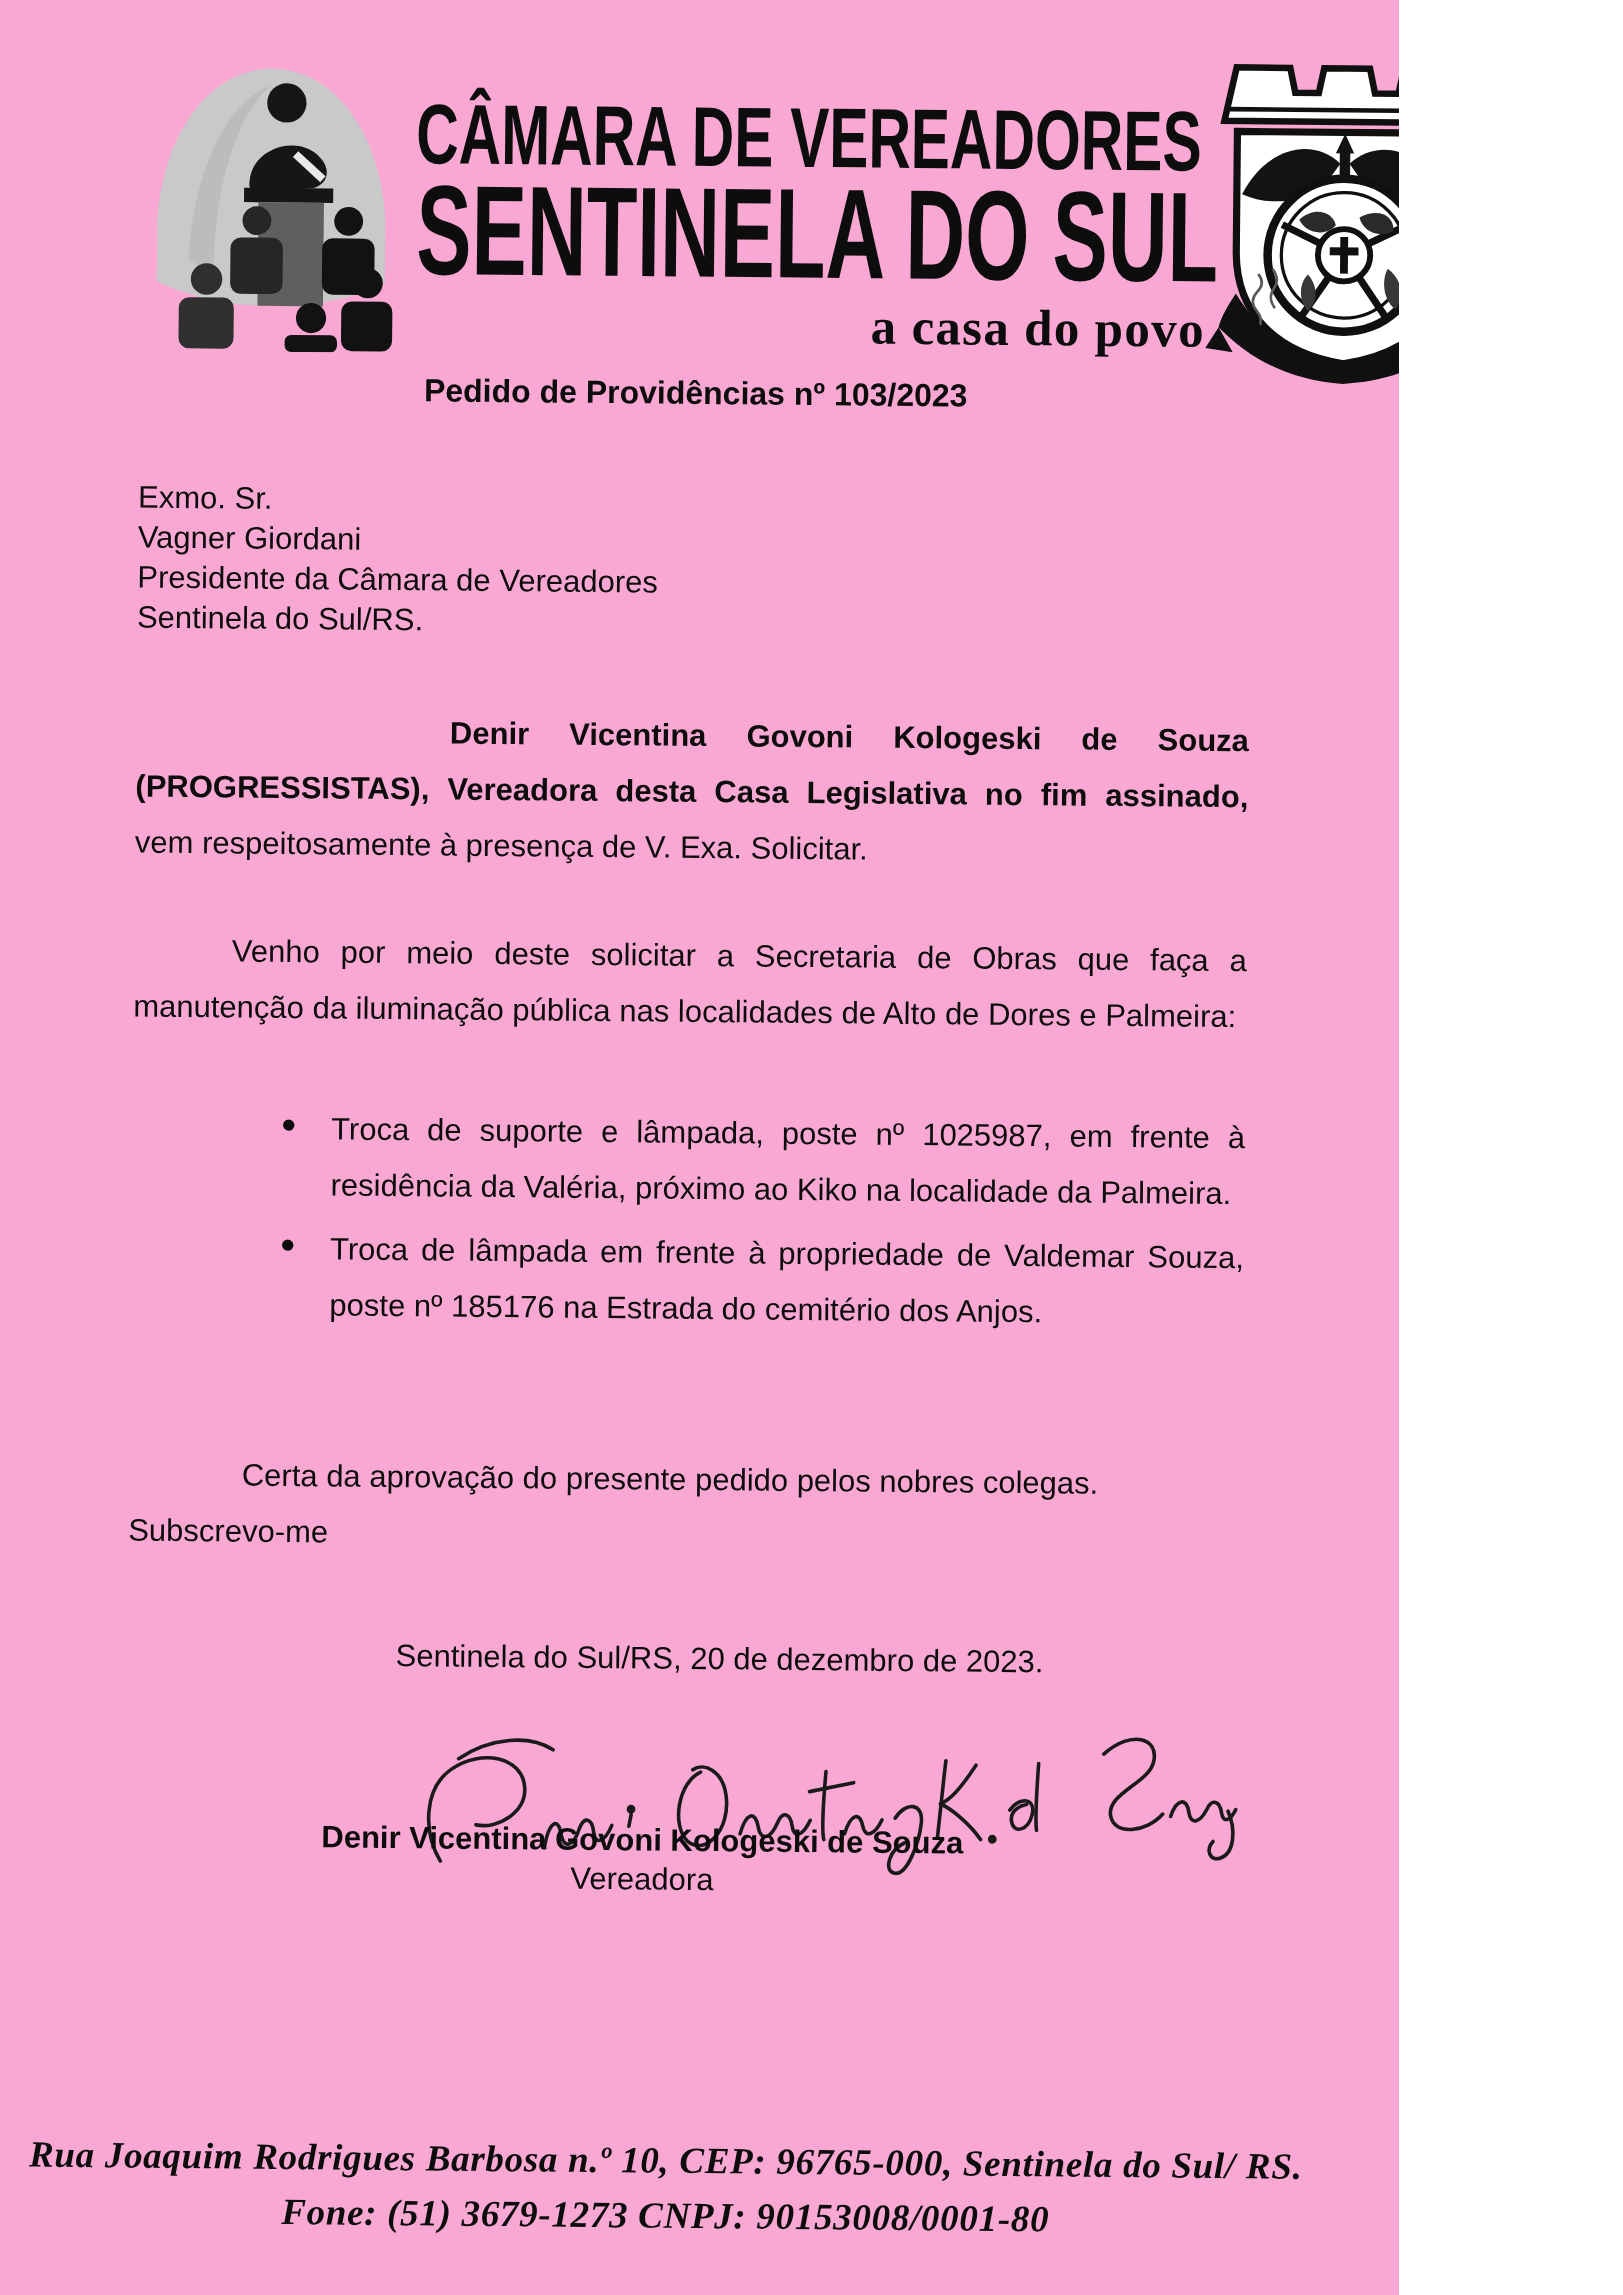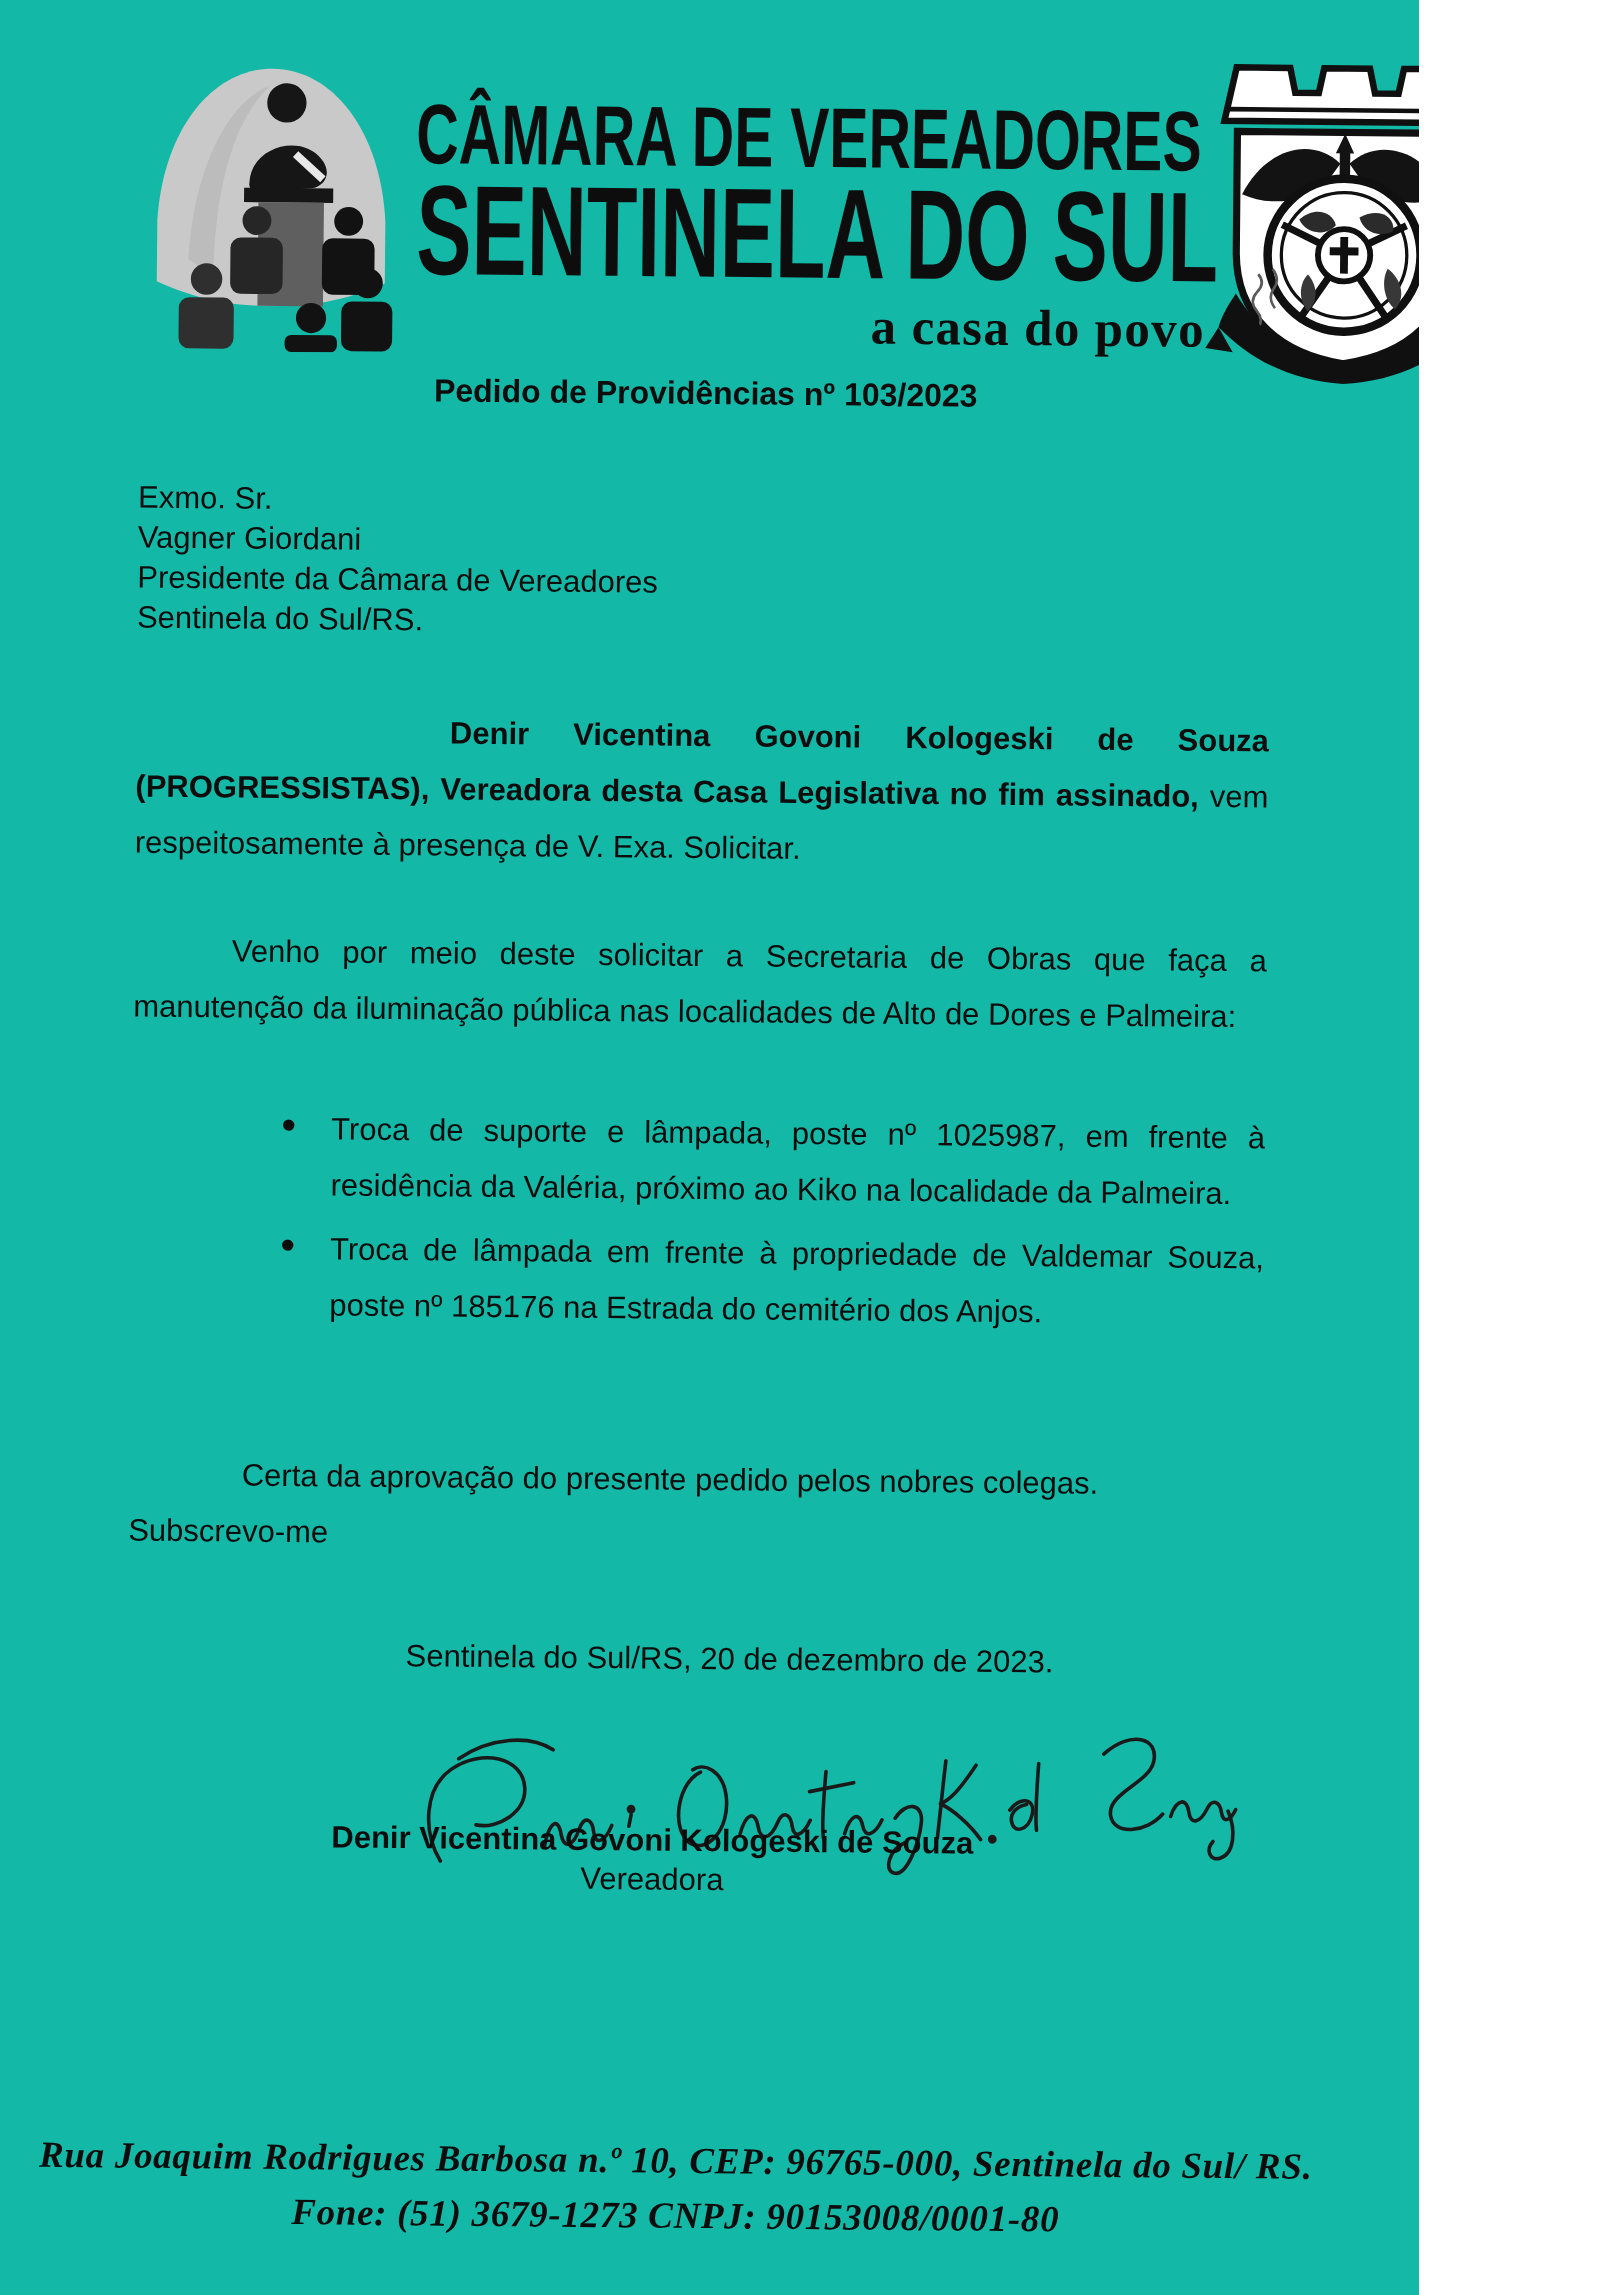--- a/index.html
+++ b/index.html
@@ -1,20 +1,19 @@
 <!DOCTYPE html>
 <html lang="pt" style="font-size:10.5px"><head>
 <meta charset="utf-8">
 <style>
   html,body{margin:0;padding:0;background:#ffffff;}
   .page{
-    position:relative;width:1399px;height:2295px;background:#14b8a6;
+    position:relative;width:1399px;height:2295px;background:#f9a8d4;
     overflow:hidden;color:#0d0d0d;
     font-family:"Liberation Sans", sans-serif;
-    padding-left:20px;
   }
   .tilt{position:absolute;inset:0;transform:rotate(0.55deg);transform-origin:812px 0;}
   
   .letterhead{position:relative;height:363px;}
   .logo{position:absolute;left:149px;top:62px;}
   .crest{position:absolute;left:1206px;top:54px;}
   .titleblock{position:absolute;left:416px;top:90px;width:809px;}
   .titleblock svg{display:block;}
   .tagline{
     text-align:right;font-family:"Liberation Serif", serif;font-weight:700;

